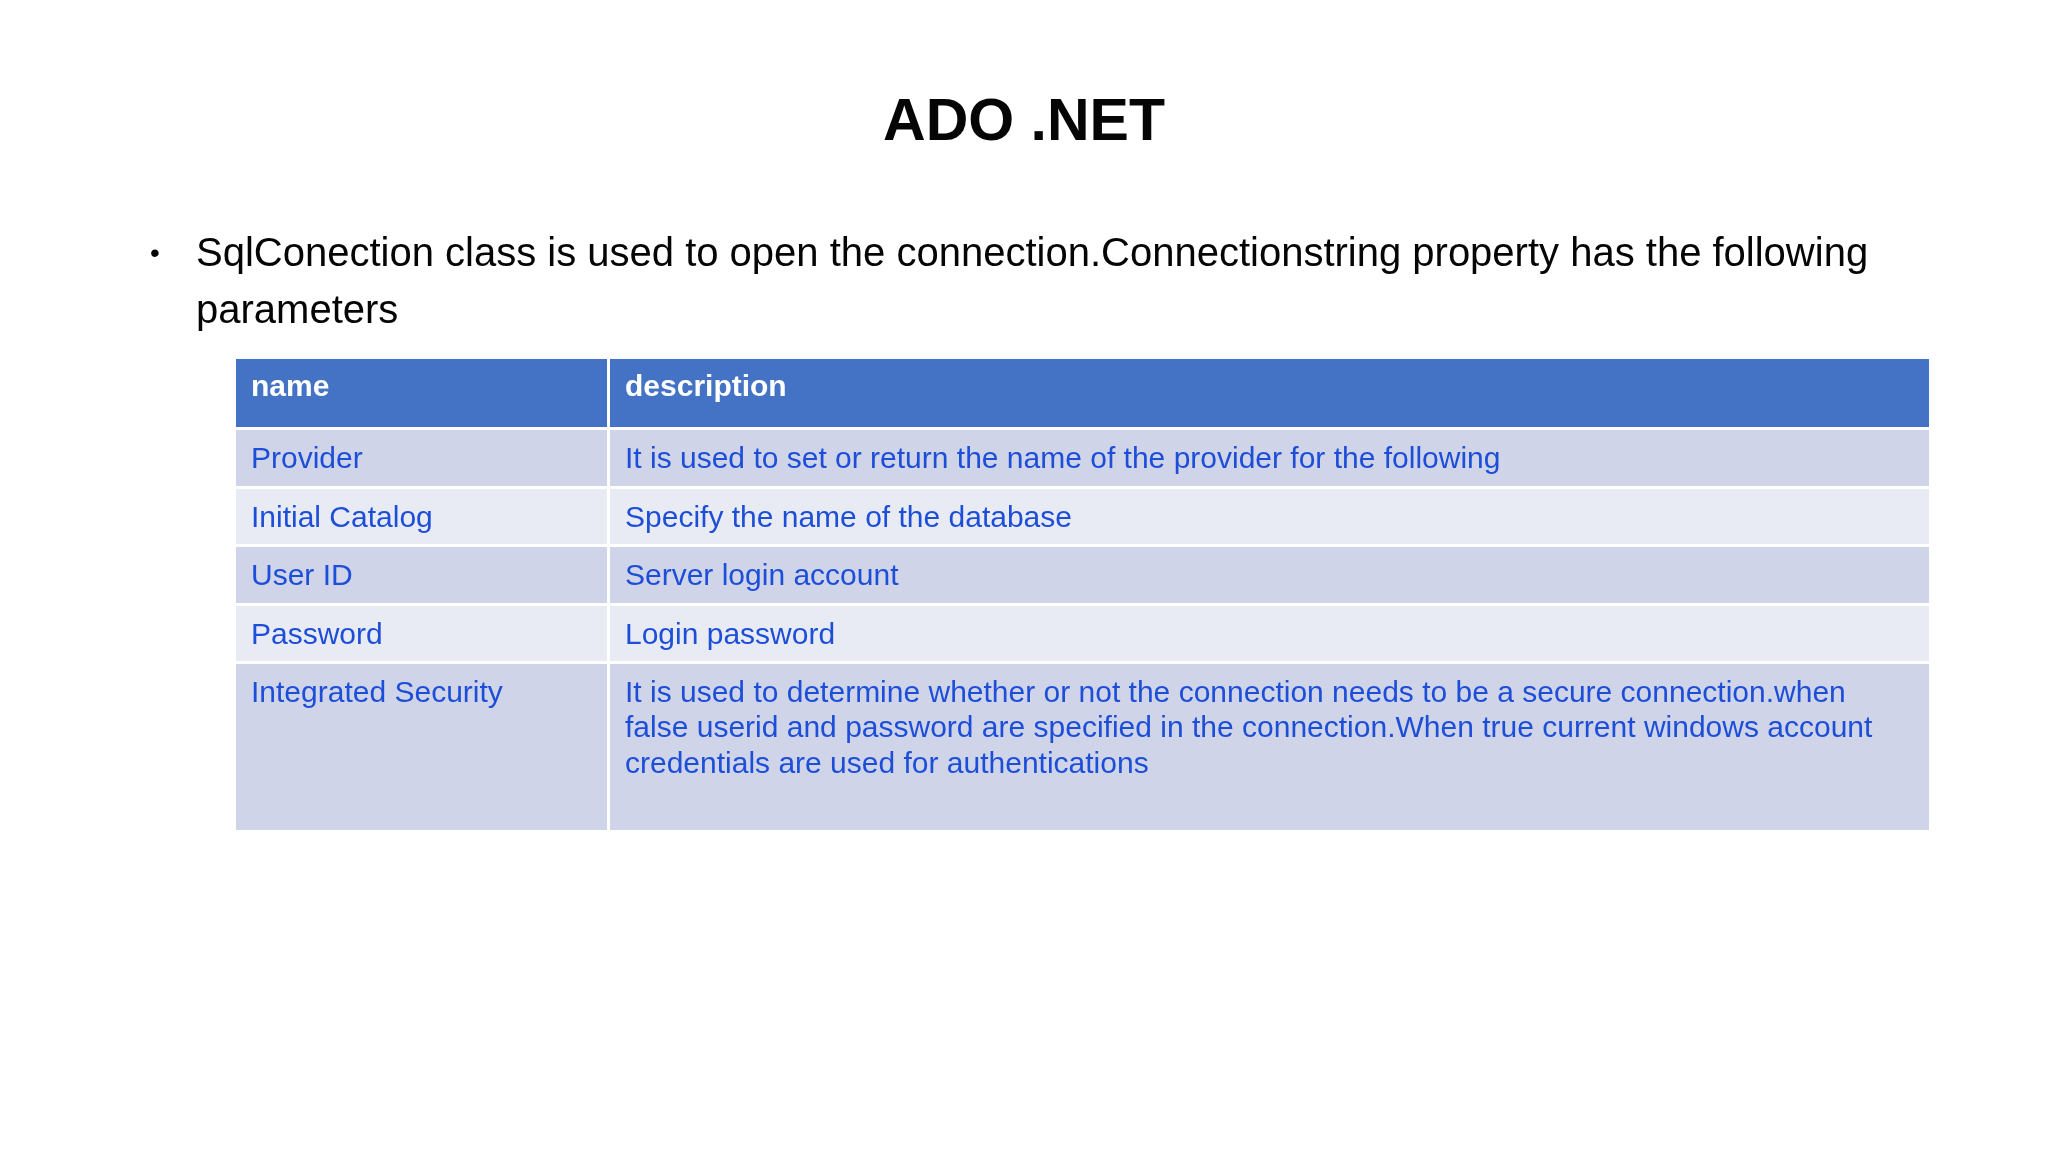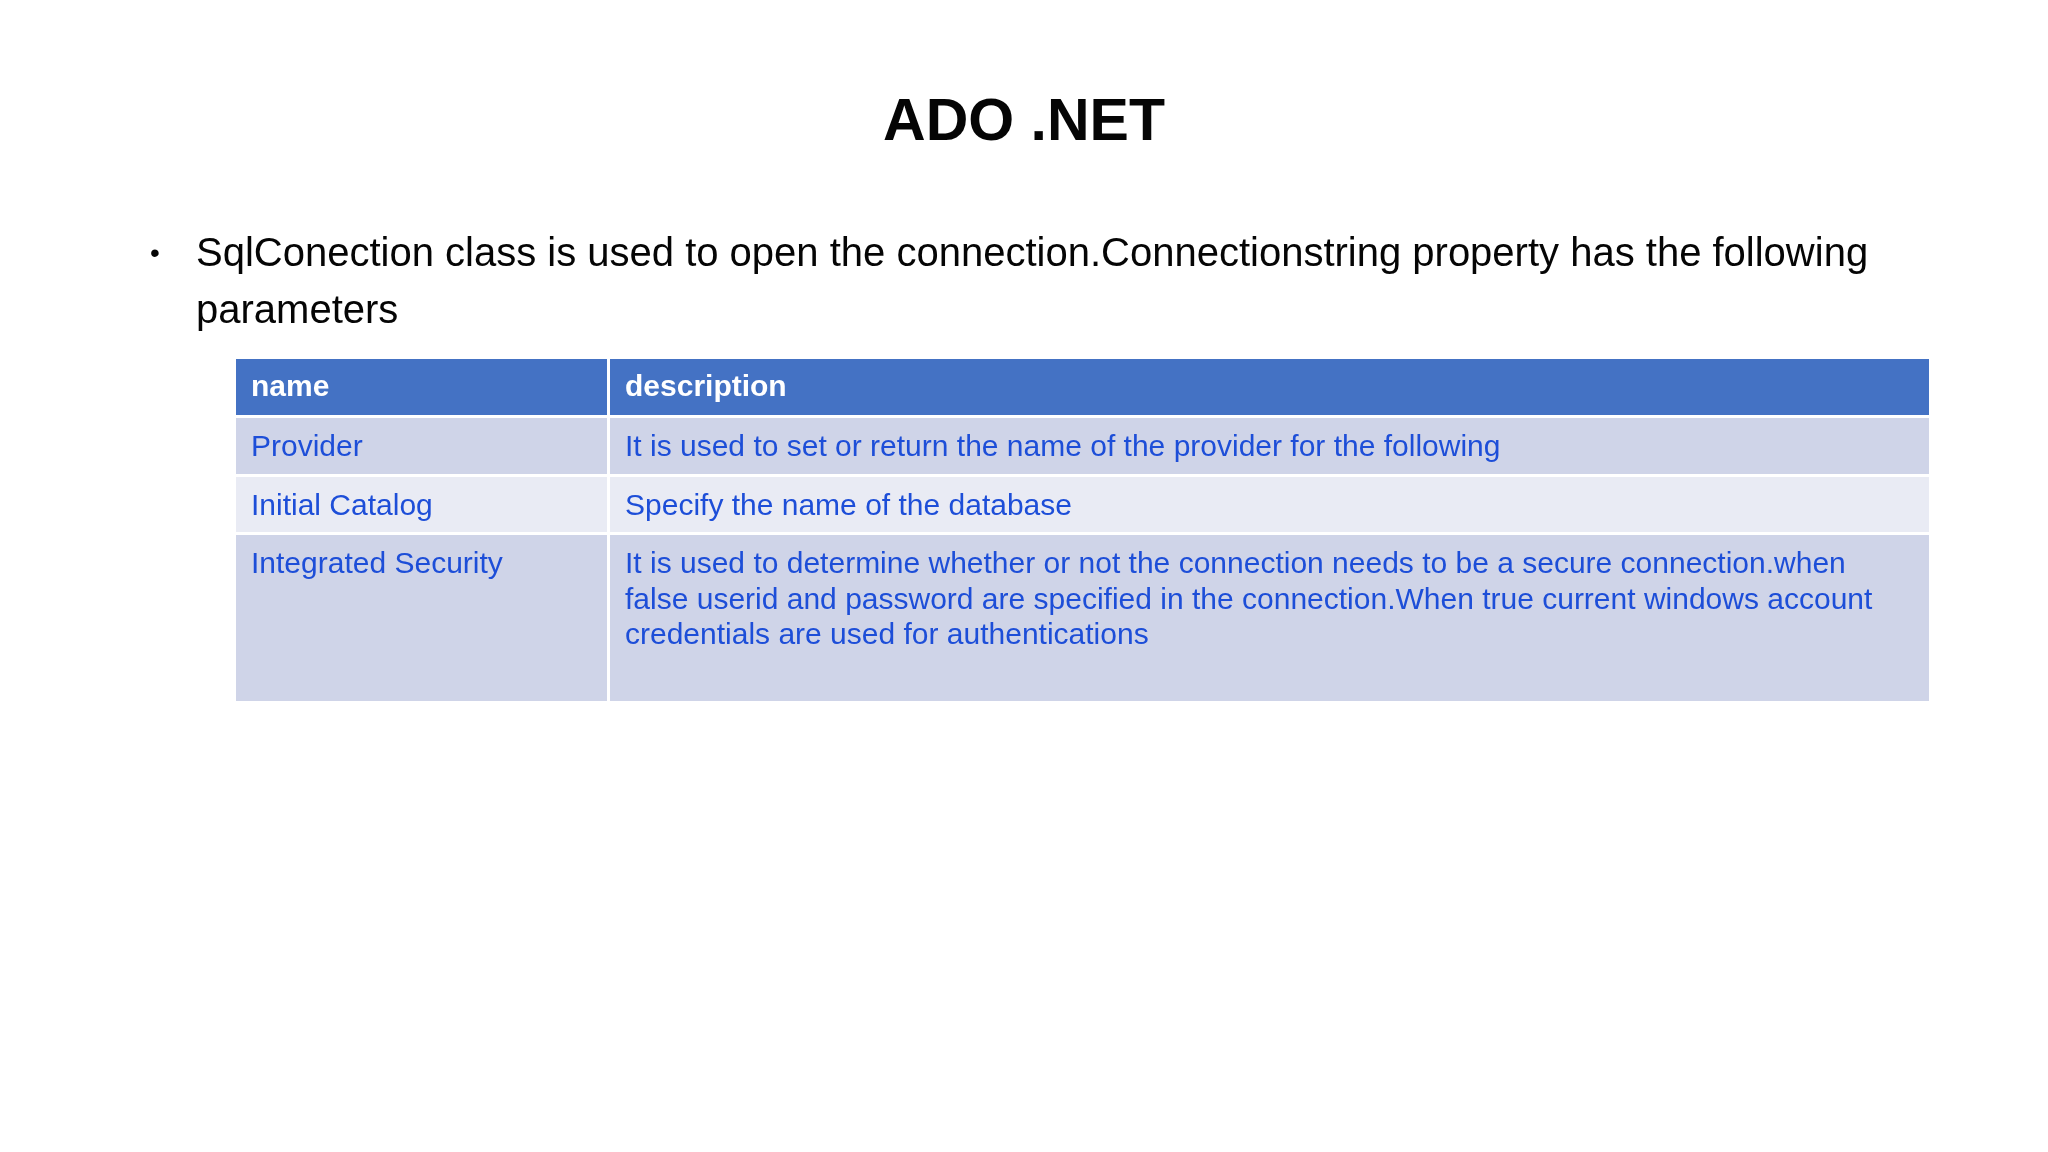--- a/index.html
+++ b/index.html
@@ -68,21 +68,21 @@
     text-align: left;
     padding: 10px 14px 10px 15px;
     line-height: 1.18;
     word-wrap: break-word;
   }
   .param-table thead th {
     background: var(--header-bg, #4472C4);
     color: var(--header-text, #ffffff);
     font-weight: bold;
     padding-top: 9px;
-    padding-bottom: 12px;
+    padding-bottom: 24px;
   }
   .param-table tbody td {
     color: #1d4ed8;
   }
   .param-table tbody tr:nth-child(odd) td {
     background: var(--row-odd, #CFD4E8);
   }
   .param-table tbody tr:nth-child(even) td {
     background: var(--row-even, #E9EBF4);
   }
@@ -116,19 +116,27 @@
     <tbody id="table-body">
         <tr>
           <td>Provider</td>
           <td>It is used to set or return the name of the provider for the following</td>
         </tr>
         <tr>
           <td>Initial Catalog</td>
           <td>Specify the name of the database</td>
         </tr>
         <tr>
+          <td>User ID</td>
+          <td>Server login account</td>
+        </tr>
+        <tr>
+          <td>Password</td>
+          <td>Login password</td>
+        </tr>
+        <tr>
           <td>Integrated Security</td>
           <td>It is used to determine whether or not the connection needs to be a secure connection.when false userid and password are specified in the connection.When true current windows account credentials are used for authentications</td>
         </tr>
       </tbody>
   </table>
 
 </div>
 
 </body></html>

